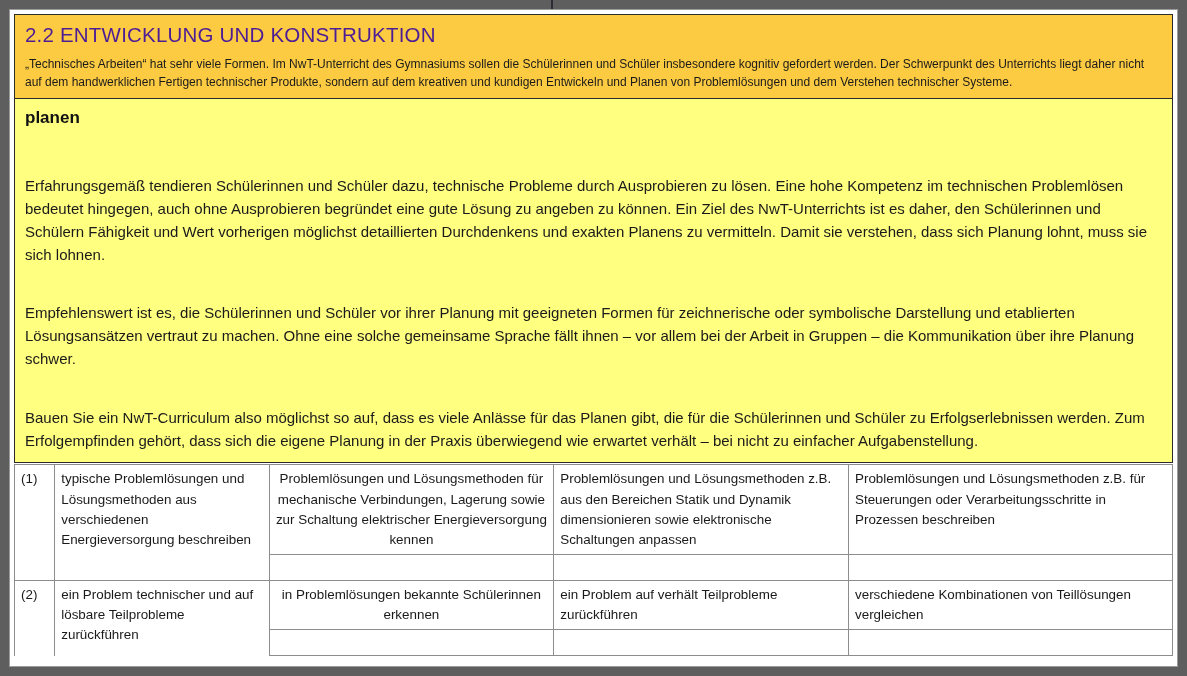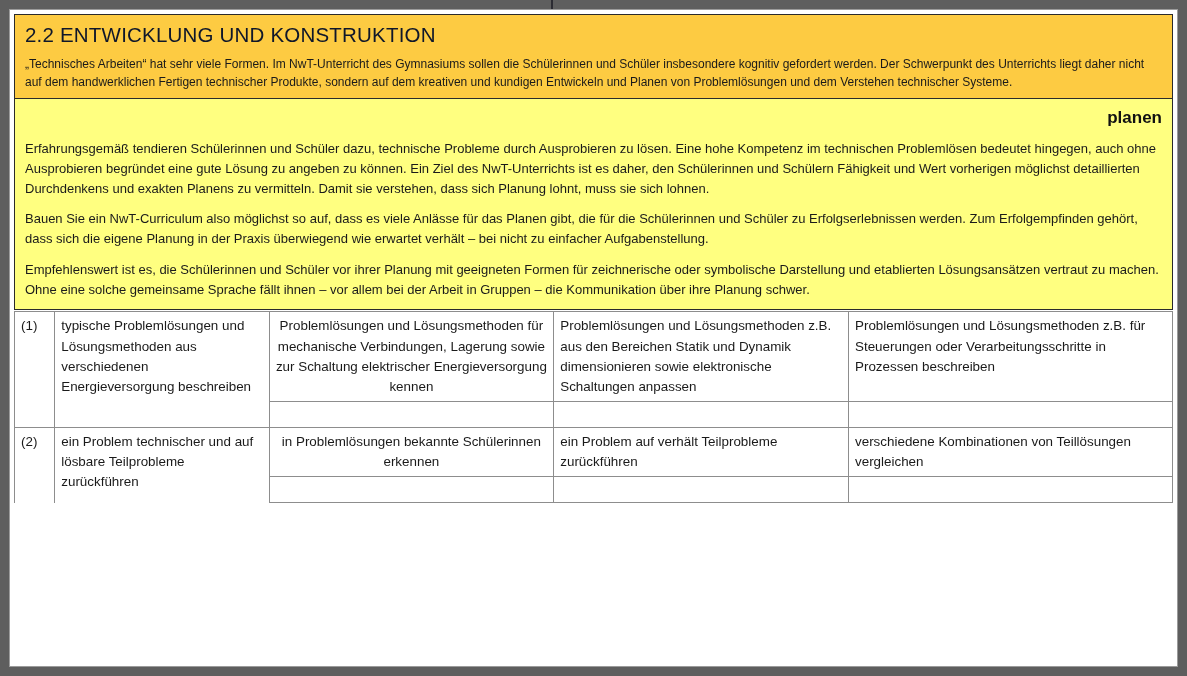--- a/index.html
+++ b/index.html
@@ -57,21 +57,21 @@
 
   
   .gold-block {
     background: #fdcb42;
     border: 1px solid #2b2b2b;
     box-sizing: border-box;
     padding: 6px 10px 7px 10px;
   }
   .gold-title {
     font-size: 20.5px;
-    color: #0f172a;
+    color: #4c1d95;
     letter-spacing: 0.2px;
     line-height: 1.35;
     padding-bottom: 6px;
   }
   .gold-para {
     font-size: 12px;
     color: #1a1a1a;
     line-height: 1.52;
   }
 
@@ -82,27 +82,27 @@
     border-top: none;
     box-sizing: border-box;
     padding: 8px 10px 10px 10px;
   }
   .yellow-heading {
     font-size: 17px;
     font-weight: bold;
     color: #111111;
     line-height: 1.3;
     padding-bottom: 10px;
-    text-align: right;
   }
   .yellow-para {
-    font-size: 13px;
+    font-size: 15px;
     color: #1a1a1a;
     line-height: 1.52;
     margin-bottom: 11px;
+    margin-top: 36px;
   }
   .yellow-para:last-child { margin-bottom: 0; }
 
   
   table.comp {
     border-collapse: collapse;
     width: 100%;
     table-layout: fixed;
     margin-top: 1px;
   }
@@ -151,22 +151,22 @@
     <div class="page-inner">
 
       <div class="gold-block">
         <div class="gold-title">2.2 ENTWICKLUNG UND KONSTRUKTION</div>
         <div class="gold-para">„Technisches Arbeiten“ hat sehr viele Formen. Im NwT-Unterricht des Gymnasiums sollen die Schülerinnen und Schüler insbesondere kognitiv gefordert werden. Der Schwerpunkt des Unterrichts liegt daher nicht auf dem handwerklichen Fertigen technischer Produkte, sondern auf dem kreativen und kundigen Entwickeln und Planen von Problemlösungen und dem Verstehen technischer Systeme.</div>
       </div>
 
       <div class="yellow-block">
         <div class="yellow-heading">planen</div>
         <div class="yellow-para">Erfahrungsgemäß tendieren Schülerinnen und Schüler dazu, technische Probleme durch Ausprobieren zu lösen. Eine hohe Kompetenz im technischen Problemlösen bedeutet hingegen, auch ohne Ausprobieren begründet eine gute Lösung zu angeben zu können. Ein Ziel des NwT-Unterrichts ist es daher, den Schülerinnen und Schülern Fähigkeit und Wert vorherigen möglichst detaillierten Durchdenkens und exakten Planens zu vermitteln. Damit sie verstehen, dass sich Planung lohnt, muss sie sich lohnen.</div>
+        <div class="yellow-para">Empfehlenswert ist es, die Schülerinnen und Schüler vor ihrer Planung mit geeigneten Formen für zeichnerische oder symbolische Darstellung und etablierten Lösungsansätzen vertraut zu machen. Ohne eine solche gemeinsame Sprache fällt ihnen – vor allem bei der Arbeit in Gruppen – die Kommunikation über ihre Planung schwer.</div>
         <div class="yellow-para">Bauen Sie ein NwT-Curriculum also möglichst so auf, dass es viele Anlässe für das Planen gibt, die für die Schülerinnen und Schüler zu Erfolgserlebnissen werden. Zum Erfolgempfinden gehört, dass sich die eigene Planung in der Praxis überwiegend wie erwartet verhält – bei nicht zu einfacher Aufgabenstellung.</div>
-        <div class="yellow-para">Empfehlenswert ist es, die Schülerinnen und Schüler vor ihrer Planung mit geeigneten Formen für zeichnerische oder symbolische Darstellung und etablierten Lösungsansätzen vertraut zu machen. Ohne eine solche gemeinsame Sprache fällt ihnen – vor allem bei der Arbeit in Gruppen – die Kommunikation über ihre Planung schwer.</div>
       </div>
 
       <table class="comp">
         <tbody>
 
           <tr class="main-row">
             <td class="num" rowspan="2">(1)</td>
             <td class="goal" rowspan="2">typische Problemlösungen und Lösungsmethoden aus verschiedenen Energieversorgung beschreiben</td>
             <td class="lvl c2">Problemlösungen und Lösungsmethoden für mechanische Verbindungen, Lagerung sowie zur Schaltung elektrischer Energieversorgung kennen</td>
             <td class="lvl c3">Problemlösungen und Lösungsmethoden z.B. aus den Bereichen Statik und Dynamik dimensionieren sowie elektronische Schaltungen anpassen</td>

